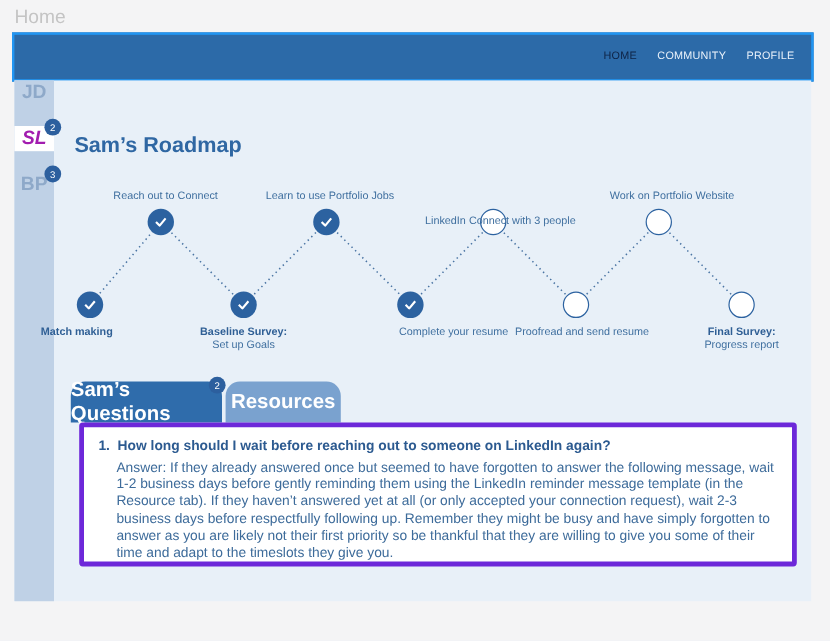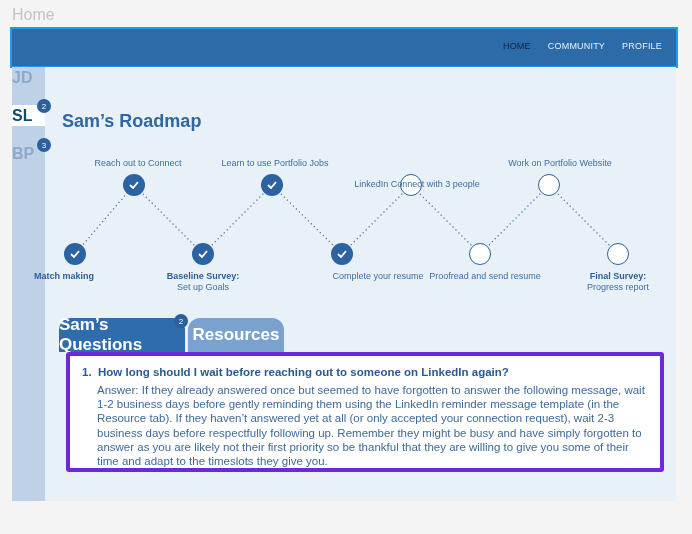--- a/index.html
+++ b/index.html
@@ -4,22 +4,22 @@
 <style>
   html,body{margin:0;padding:0;}
   body{width:692px;height:534px;background:#f4f4f5;font-family:"Liberation Sans",sans-serif;position:relative;overflow:hidden;}
   .page-label{position:absolute;left:12px;top:6px;font-size:16px;color:#c4c4c4;}
   .topbar{position:absolute;left:10px;top:27px;width:664px;height:37px;background:#2c6aa8;border:2px solid #2196f3;}
   .nav{position:absolute;right:14px;top:12px;display:flex;gap:17px;font-size:9px;letter-spacing:0.2px;}
   .nav span{color:#eaf2fb;cursor:pointer;}
   .nav span.active{color:#0e2244;}
   .content{position:absolute;left:12px;top:67px;width:664px;height:434px;background:#e8f0f8;}
   .sidebar{position:absolute;left:0;top:0;width:33px;height:434px;background:#bfd1e6;}
-  .side-item{position:absolute;left:0;width:33px;height:21px;display:flex;align-items:center;font-weight:bold;font-size:16px;color:#8ea9c9;}
-  .side-item.active{background:#ffffff;color:#0c4a6e;}
+  .side-item{position:absolute;left:0;width:33px;height:21px;display:flex;align-items:center;justify-content:center;font-weight:bold;font-size:16px;color:#8ea9c9;}
+  .side-item.active{background:#ffffff;color:#a21caf;font-style:italic;}
   .badge{position:absolute;width:14px;height:14px;border-radius:50%;background:#2c5f9e;color:#fff;font-size:8px;display:flex;align-items:center;justify-content:center;}
   .title{position:absolute;left:50px;top:44px;font-size:18px;font-weight:bold;color:#2f67a3;text-align:center;}
   .rm{position:absolute;left:0;top:0;}
   .step-label{position:absolute;font-size:9px;color:#3f6f9f;text-align:center;white-space:nowrap;transform:translateX(-50%);line-height:11px;}
   .step-label b{color:#2f5f95;}
   .node{position:absolute;width:22px;height:22px;border-radius:50%;transform:translate(-50%,-50%);display:flex;align-items:center;justify-content:center;}
   .node.done{background:#2c62a0;}
   .node.todo{background:#ffffff;border:1.3px solid #2c62a0;box-sizing:border-box;}
   .tabs{position:absolute;left:47px;top:251px;height:34px;}
   .tab{position:absolute;top:0;height:34px;border-radius:12px 12px 0 0;color:#fff;font-weight:bold;font-size:17px;display:flex;align-items:center;justify-content:center;cursor:pointer;}

